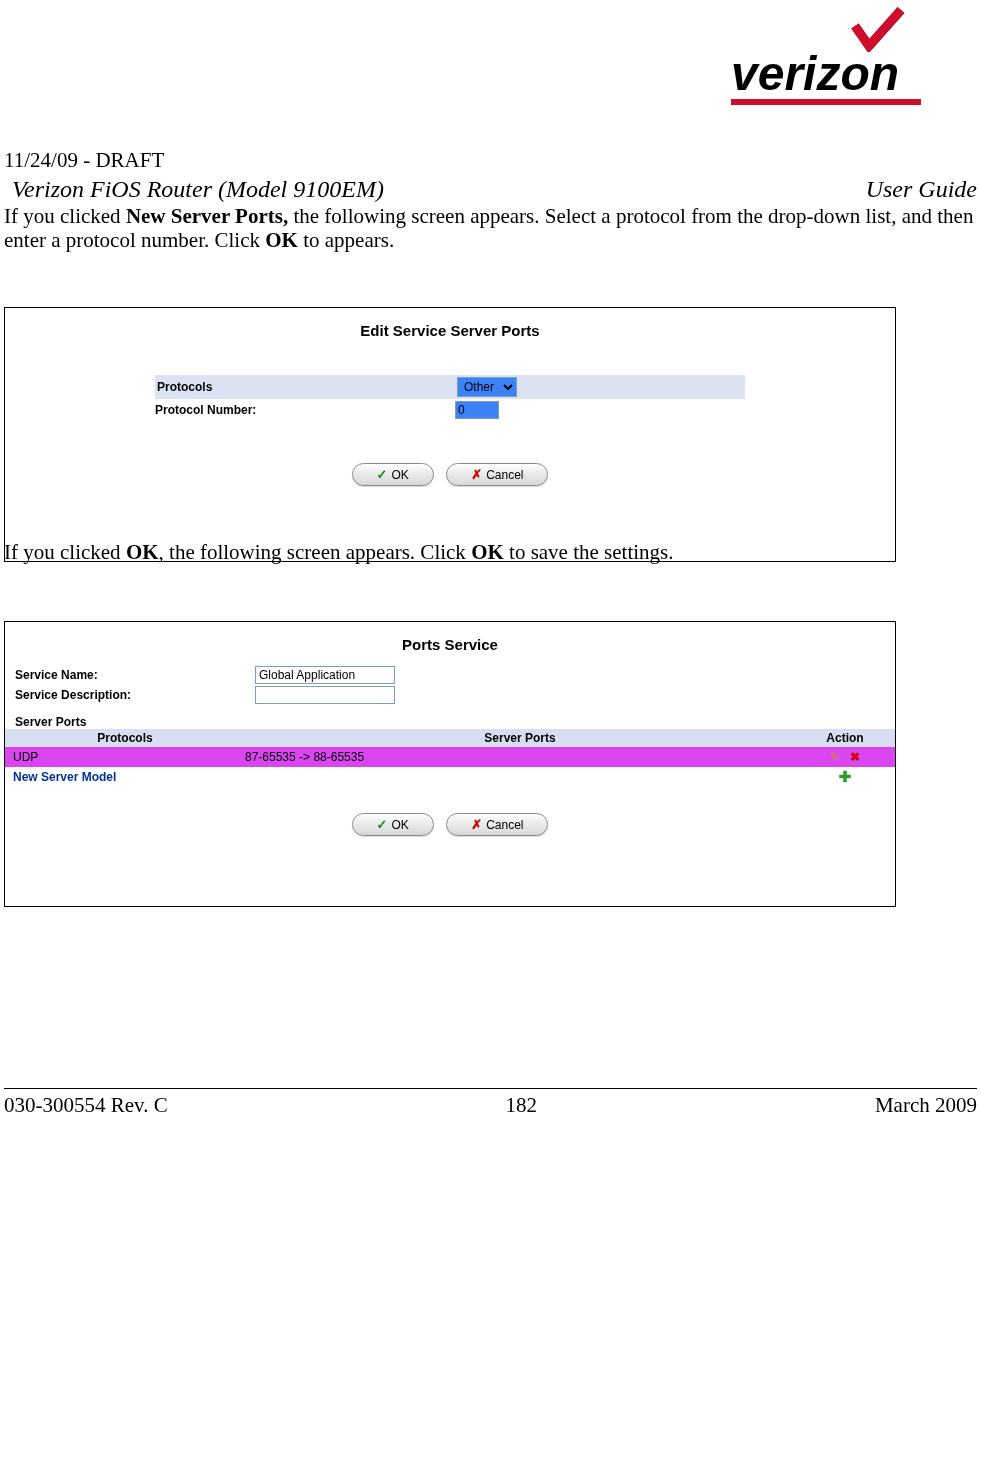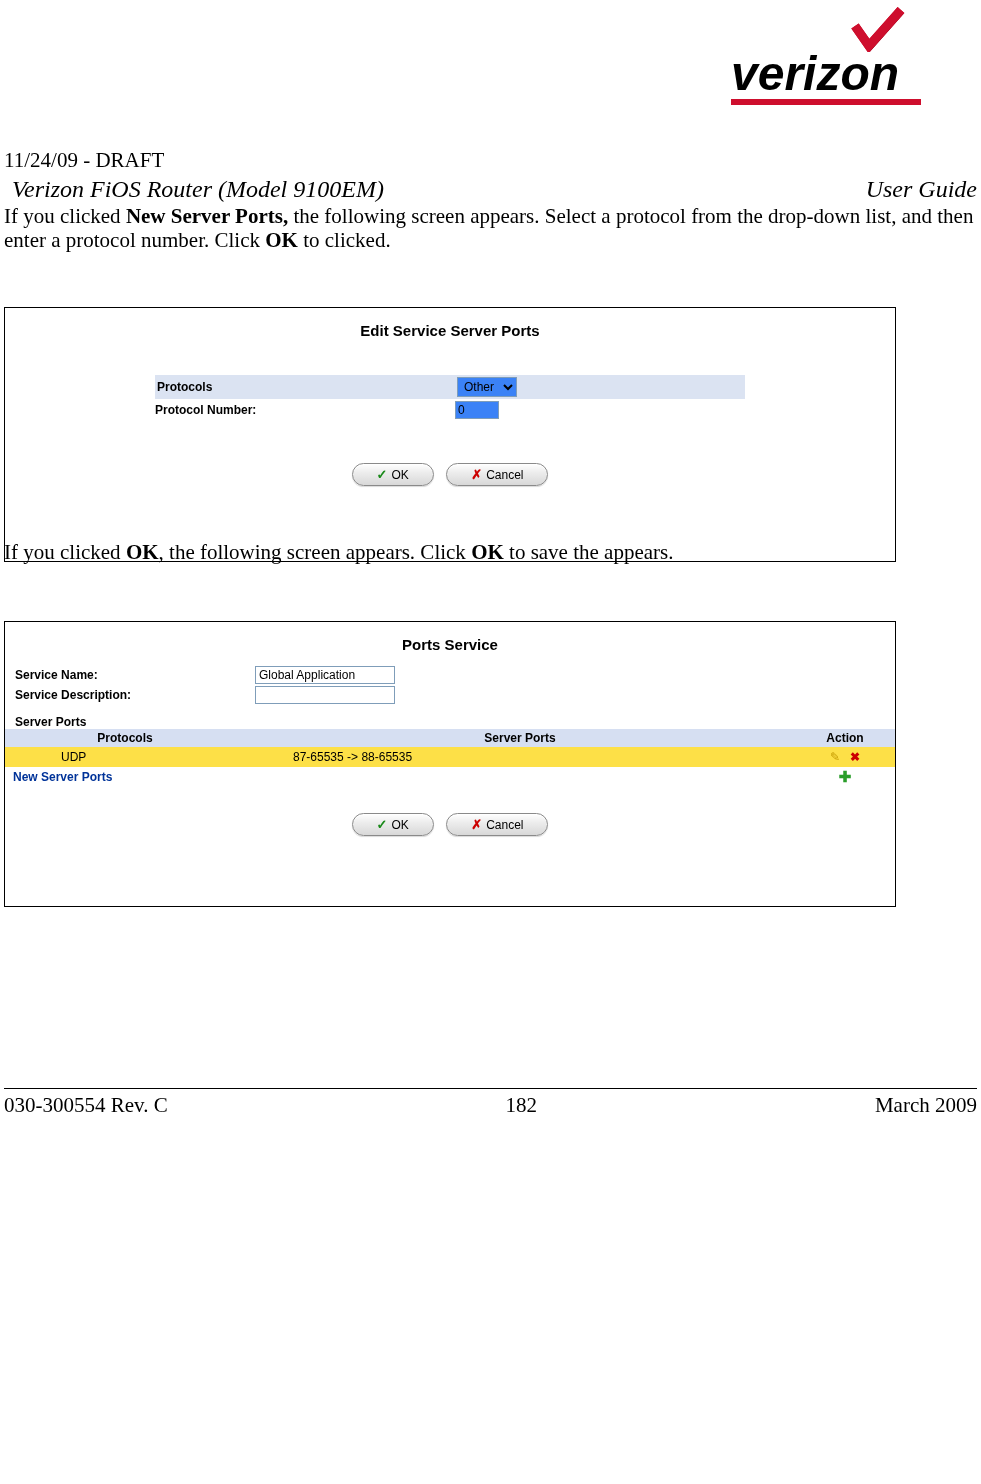--- a/index.html
+++ b/index.html
@@ -168,21 +168,21 @@
   }
   .col-proto { width: 240px; text-align: center; }
   .col-sp { flex: 1; text-align: center; }
   .col-act { width: 100px; text-align: center; }
   .ports-table-header div { padding: 2px 0; }
   .ports-row {
     display: flex;
     font-size: 12px;
     align-items: center;
   }
-  .ports-row.alt { background: #fde047; padding-left: 48px; }
+  .ports-row.alt { background: #d946ef; }
   .ports-row div { padding: 2px 6px; }
   .ports-row .col-proto { text-align: left; padding-left: 8px; }
   .ports-row .col-sp { text-align: left; padding-left: 0; }
   .ports-row .col-act { text-align: center; }
   .row-link { color: #003399; font-weight: bold; font-size: 12px; cursor: pointer; }
   .action-icons { display: inline-flex; gap: 4px; align-items: center; justify-content: center; }
   .icon-box { width: 16px; height: 16px; display: inline-flex; align-items: center; justify-content: center; font-size: 12px; }
   .icon-edit { color: #c59a00; }
   .icon-edit::before { content: "✎"; }
   .icon-del { color: #c00; font-weight: bold; }
@@ -217,21 +217,21 @@
   </div>
 
   <div class="draft-line">11/24/09 - DRAFT</div>
 
   <div class="header-line">
     <div class="left">Verizon FiOS Router (Model 9100EM)</div>
     <div class="right">User Guide</div>
   </div>
 
   <div class="body-para para1">
-    <span>If you clicked </span><span class="b">New Server Ports,</span><span> the following screen appears. Select a protocol from the drop-down list, and then enter a protocol number. Click </span><span class="b">OK</span><span> to clicked.</span>
+    <span>If you clicked </span><span class="b">New Server Ports,</span><span> the following screen appears. Select a protocol from the drop-down list, and then enter a protocol number. Click </span><span class="b">OK</span><span> to appears.</span>
   </div>
 
   <div class="panel panel1">
     <div class="panel-title">Edit Service Server Ports</div>
     <div style="height:24px"></div>
     <div class="form-row shaded">
       <div class="form-label">Protocols</div>
       <div class="form-control">
         <select>
           <option>Other</option>
@@ -244,21 +244,21 @@
         <input type="text" value="0" style="">
       </div>
     </div>
     <div class="button-row">
       <span class="rbtn"><span class="mark green">✓</span><span>OK</span></span>
       <span class="rbtn"><span class="mark red">✗</span><span>Cancel</span></span>
     </div>
   </div>
 
   <div class="body-para para2">
-    <span>If you clicked </span><span class="b">OK</span><span>, the following screen appears. Click </span><span class="b">OK</span><span> to save the appears.</span>
+    <span>If you clicked </span><span class="b">OK</span><span>, the following screen appears. Click </span><span class="b">OK</span><span> to save the settings.</span>
   </div>
 
   <div class="panel panel2">
     <div class="panel-title">Ports Service</div>
     <div class="p2-fields">
       <div class="p2-row">
         <div class="lbl">Service Name:</div>
         <input type="text" value="Global Application" style="">
       </div>
       <div class="p2-row">
@@ -276,21 +276,21 @@
       <div class="col-proto">UDP</div>
       <div class="col-sp">87-65535 -&gt; 88-65535</div>
       <div class="col-act">
         <span class="action-icons">
           <span class="icon-box icon-edit"></span>
           <span class="icon-box icon-del"></span>
         </span>
       </div>
     </div>
     <div class="ports-row">
-      <div class="col-proto"><span class="row-link">New Server Ports</span></div>
+      <div class="col-proto"><span class="row-link">New Server Model</span></div>
       <div class="col-sp"></div>
       <div class="col-act">
         <span class="action-icons">
           <span class="icon-box icon-add"></span>
         </span>
       </div>
     </div>
     <div class="button-row">
       <span class="rbtn"><span class="mark green">✓</span><span>OK</span></span>
       <span class="rbtn"><span class="mark red">✗</span><span>Cancel</span></span>

